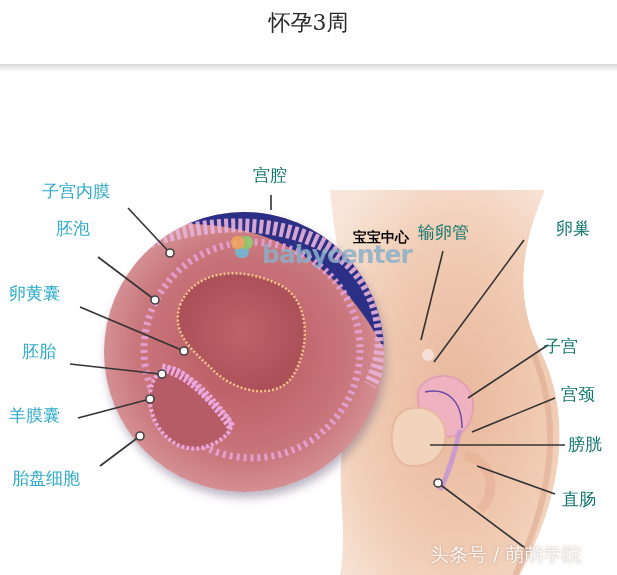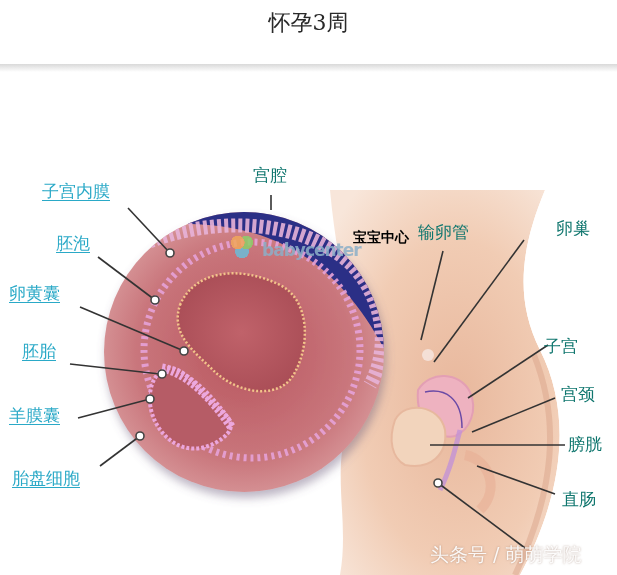--- a/index.html
+++ b/index.html
@@ -3,25 +3,25 @@
 <meta charset="utf-8">
 <style>
   html, body { margin: 0; padding: 0; background: #ffffff; }
   body { width: 617px; height: 575px; position: relative; overflow: hidden; font-family: "DejaVu Sans", "Liberation Sans", sans-serif; }
   .header { position: absolute; left: 0; top: 0; width: 518px; height: 64px; background: #ffffff; }
   .title { position: absolute; left: 0; width: 617px; top: 8px; text-align: center; font-family: "DejaVu Serif", "Liberation Serif", serif; font-size: 22px; color: #2a2a2a; letter-spacing: 0px; }
   .header-shadow { position: absolute; left: 0; top: 64px; width: 617px; height: 8px; background: linear-gradient(#d9d9d9, rgba(255,255,255,0)); }
   .figure { position: absolute; left: 0; top: 72px; width: 617px; height: 503px; }
   svg { position: absolute; left: 0; top: 0; }
   .lbl { position: absolute; font-size: 17px; line-height: 20px; white-space: nowrap; }
-  .lbl.link { color: #2aa9c7; text-decoration: underline; text-underline-offset: 3px; }
+  .lbl.link { color: #2aa9c7; text-underline-offset: 3px; }
   .lbl.dark { color: #0f766e; }
   .watermark { position: absolute; font-size: 19px; color: rgba(255,255,255,0.92); text-shadow: 0 0 2px rgba(120,80,60,0.5); white-space: nowrap; }
   .logo-cn { position: absolute; font-size: 14px; color: #000000; font-weight: bold; white-space: nowrap; }
-  .logo-en { position: absolute; font-size: 17px; color: rgba(140,175,200,0.85); font-weight: bold; letter-spacing: -1px; white-space: nowrap; }
+  .logo-en { position: absolute; font-size: 25px; color: rgba(140,175,200,0.85); font-weight: bold; letter-spacing: -1px; white-space: nowrap; }
 </style>
 </head>
 <body>
 
 <div class="header">
   <div class="title">怀孕3周</div>
 </div>
 <div class="header-shadow"></div>
 
 <div class="figure">
@@ -104,21 +104,21 @@
       <circle cx="140" cy="436" r="4"></circle>
       <circle cx="438" cy="483" r="4"></circle>
     </g>
   </svg>
 
   <div class="logo-cn" style="left:353px; top:157px;">宝宝中心</div>
   <div class="logo-en" style="left:262px; top:168px;">babycenter</div>
   <div style="position:absolute; left:228px; top:160px; width:28px; height:30px; border-radius:50%; background: radial-gradient(circle at 35% 35%, #f0a75c 0 25%, transparent 26%), radial-gradient(circle at 65% 35%, #8ccf6a 0 25%, transparent 26%), radial-gradient(circle at 50% 65%, #6cbcd8 0 28%, transparent 29%); opacity:0.85;"></div>
 
   <div class="lbl link" style="left:42px; top:109px;">子宫内膜</div>
-  <div class="lbl link" style="left:56px; top:161px;">胚泡</div>
+  <div class="lbl link" style="left:56px; top:146px;">胚泡</div>
   <div class="lbl link" style="left:9px; top:211px;">卵黄囊</div>
   <div class="lbl link" style="left:22px; top:269px;">胚胎</div>
   <div class="lbl link" style="left:9px; top:333px;">羊膜囊</div>
   <div class="lbl link" style="left:12px; top:396px;">胎盘细胞</div>
 
   <div class="lbl dark" style="left:253px; top:93px;">宫腔</div>
   <div class="lbl dark" style="left:418px; top:150px;">输卵管</div>
   <div class="lbl dark" style="left:556px; top:146px;">卵巢</div>
   <div class="lbl dark" style="left:544px; top:264px;text-align:right;">子宫</div>
   <div class="lbl dark" style="left:561px; top:312px;">宫颈</div>

